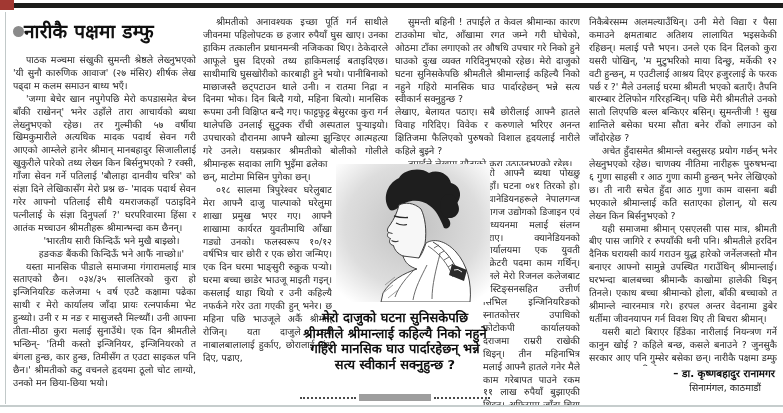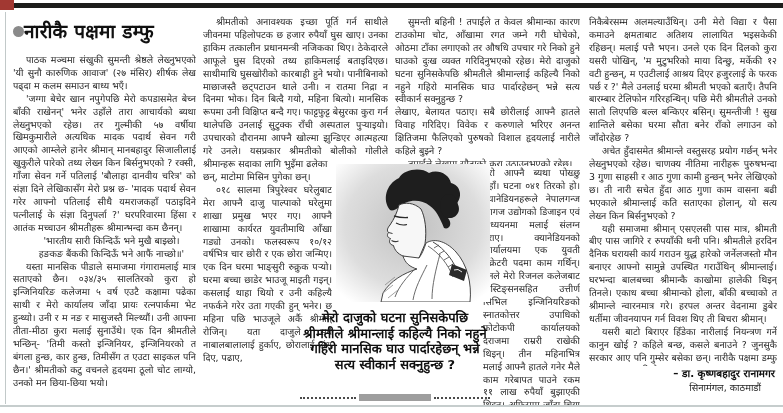--- a/index.html
+++ b/index.html
@@ -84,21 +84,21 @@
     <p class="body-text">लेखाए, बेलायत पठाए। सबै छोरीलाई आफ्नै हातले विवाह गरिदिए। विवेक र करुणाले भरिएर अनन्त क्षितिजमा फैलिएको पुरुषको विशाल हृदयलाई नारीले कहिले बुझ्ने ?</p>
     <p class="body-text indent">तपाईंले लेखमा सौताको कुरा उठाउनुभएको रहेछ।</p>
   </div>
 
   <div class="col col3b">
     <p class="body-text">मेरो आफ्नै ब्यथा पोख्छु यहाँ। घटना ०४१ तिरको हो। क्यानेडियनहरूले नेपालगन्ज कागज उद्योगको डिजाइन एवं अध्ययनमा मलाई संलग्न गराए। क्यानेडियनको कार्यालयमा एक युवती सेक्रेटरी पदमा काम गर्थिन्। उनले मेरो रिजनल कलेजबाट डिस्टिङ्सनसहित उत्तीर्ण सिभिल इन्जिनियरिङको स्नातकोत्तर उपाधिको फोटोकपी कार्यालयको दराजमा राम्ररी राखेकी थिइन्। तीन महिनाभित्र मलाई आफ्नै हातले गनेर मैले काम गरेबापत पाउने रकम ११ लाख रुपैयाँ बुझाएकी थिइन्। अफिसमा जाँदा चिया दिएर उनी मलाई मीठा-मीठा कुरा गरेर</p>
   </div>
 
   <div class="col col4">
     <p class="body-text">निकैबेरसम्म अलमल्याउँथिन्। उनी मेरो विद्या र पैसा कमाउने क्षमताबाट अतिशय लालायित भइसकेकी रहिछन्। मलाई पत्तै भएन। उनले एक दिन दिलको कुरा यसरी पोखिन्, 'म मुटुभरिको माया दिन्छु, मर्केकी १२ वटी हुन्छन्, म एउटीलाई आश्रय दिएर हजुरलाई के फरक पर्छ र ?' मैले उनलाई घरमा श्रीमती भएको बताएँ। तैपनि बारम्बार टेलिफोन गरिरहन्थिन्। पछि मेरी श्रीमतीले उनको सातो लिएपछि बल्ल बन्किएर बसिन्। सुमन्तीजी ! सुख शान्तिले बसेका घरमा सौता बनेर राँको लगाउन को जाँदोरहेछ ?</p>
-    <p class="body-text indent">अचेत हुँदासमेत श्रीमान्ले वस्तुसरह प्रयोग गर्छन् भनेर लेख्नुभएको रहेछ। चाणक्य नीतिमा नारीहरू पुरुषभन्दा 3 गुणा साहसी र आठ गुणा कामी हुन्छन् भनेर लेखिएको छ। ती नारी सचेत हुँदा आठ गुणा काम वासना बढी भएकाले श्रीमान्लाई कति सताएका होलान्, यो सत्य लेख्न किन बिर्सनुभएको ?</p>
+    <p class="body-text indent">अचेत हुँदासमेत श्रीमान्ले वस्तुसरह प्रयोग गर्छन् भनेर लेख्नुभएको रहेछ। चाणक्य नीतिमा नारीहरू पुरुषभन्दा ६ गुणा साहसी र आठ गुणा कामी हुन्छन् भनेर लेखिएको छ। ती नारी सचेत हुँदा आठ गुणा काम वासना बढी भएकाले श्रीमान्लाई कति सताएका होलान्, यो सत्य लेख्न किन बिर्सनुभएको ?</p>
     <p class="body-text indent">यही समाजमा श्रीमान् एसएलसी पास मात्र, श्रीमती बीए पास जागिरे र रुपयाँकी धनी पनि। श्रीमतीले हरदिन दैनिक घरायसी कार्य गराउन युद्ध हारेको जर्नेलजस्तो मौन बनाएर आफ्नो सामुन्ने उपस्थित गराउँथिन् श्रीमान्लाई। घरभन्दा बालबच्चा श्रीमान्कै काखोमा हालेकी थिइन् तिनले। एकाध बच्चा श्रीमान्को होला, बाँकी बच्चाको त श्रीमान्ले न्वारनमात्र गरे। हरपल अन्तर वेदनामा डुबेर धर्तीमा जीवनयापन गर्न विवश थिए ती बिचरा श्रीमान्।</p>
     <p class="body-text indent">यसरी बाटो बिराएर हिँडेका नारीलाई नियन्त्रण गर्ने कानुन खोई ? कहिले बन्छ, कसले बनाउने ? जुनसुकै सरकार आए पनि गुम्सेर बसेका छन्। नारीकै पक्षमा डम्फु बजाएर भजन गरिरहेछन्।</p>
   </div>
 
   <div class="sig">
     <p class="sig-name">– डा. कृष्णबहादुर रानामगर</p>
     <p class="sig-place">सिनामंगल, काठमाडौं</p>
   </div>
 
   <div class="illustration">

